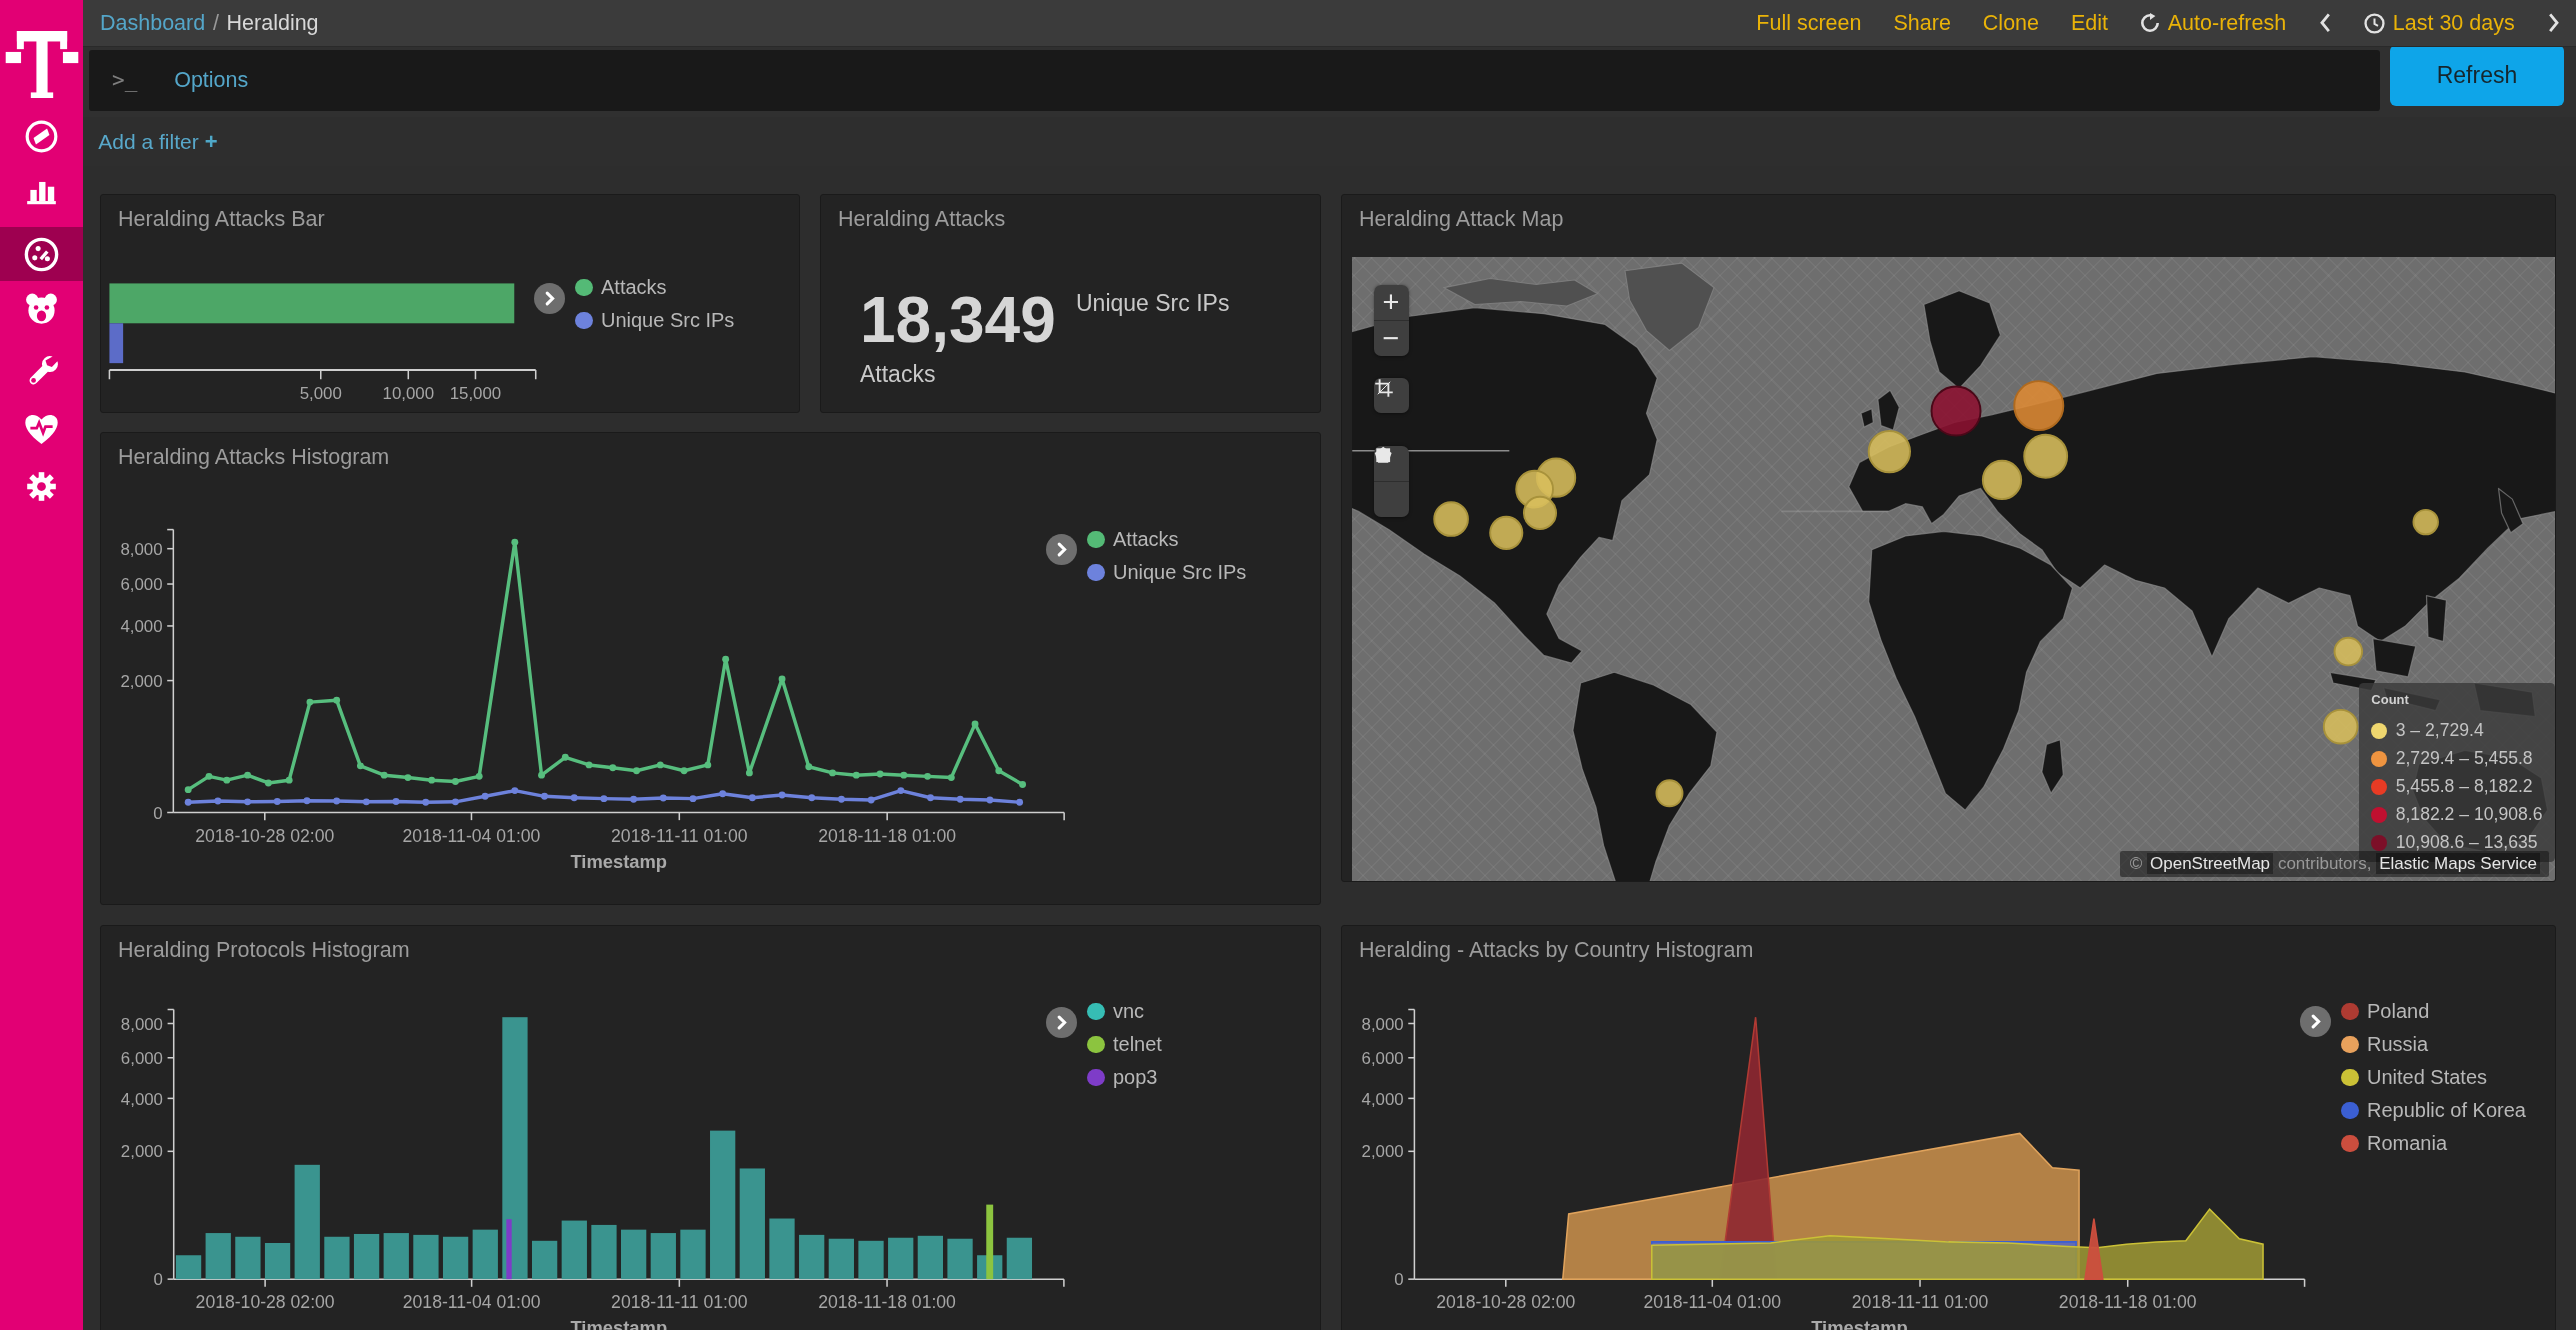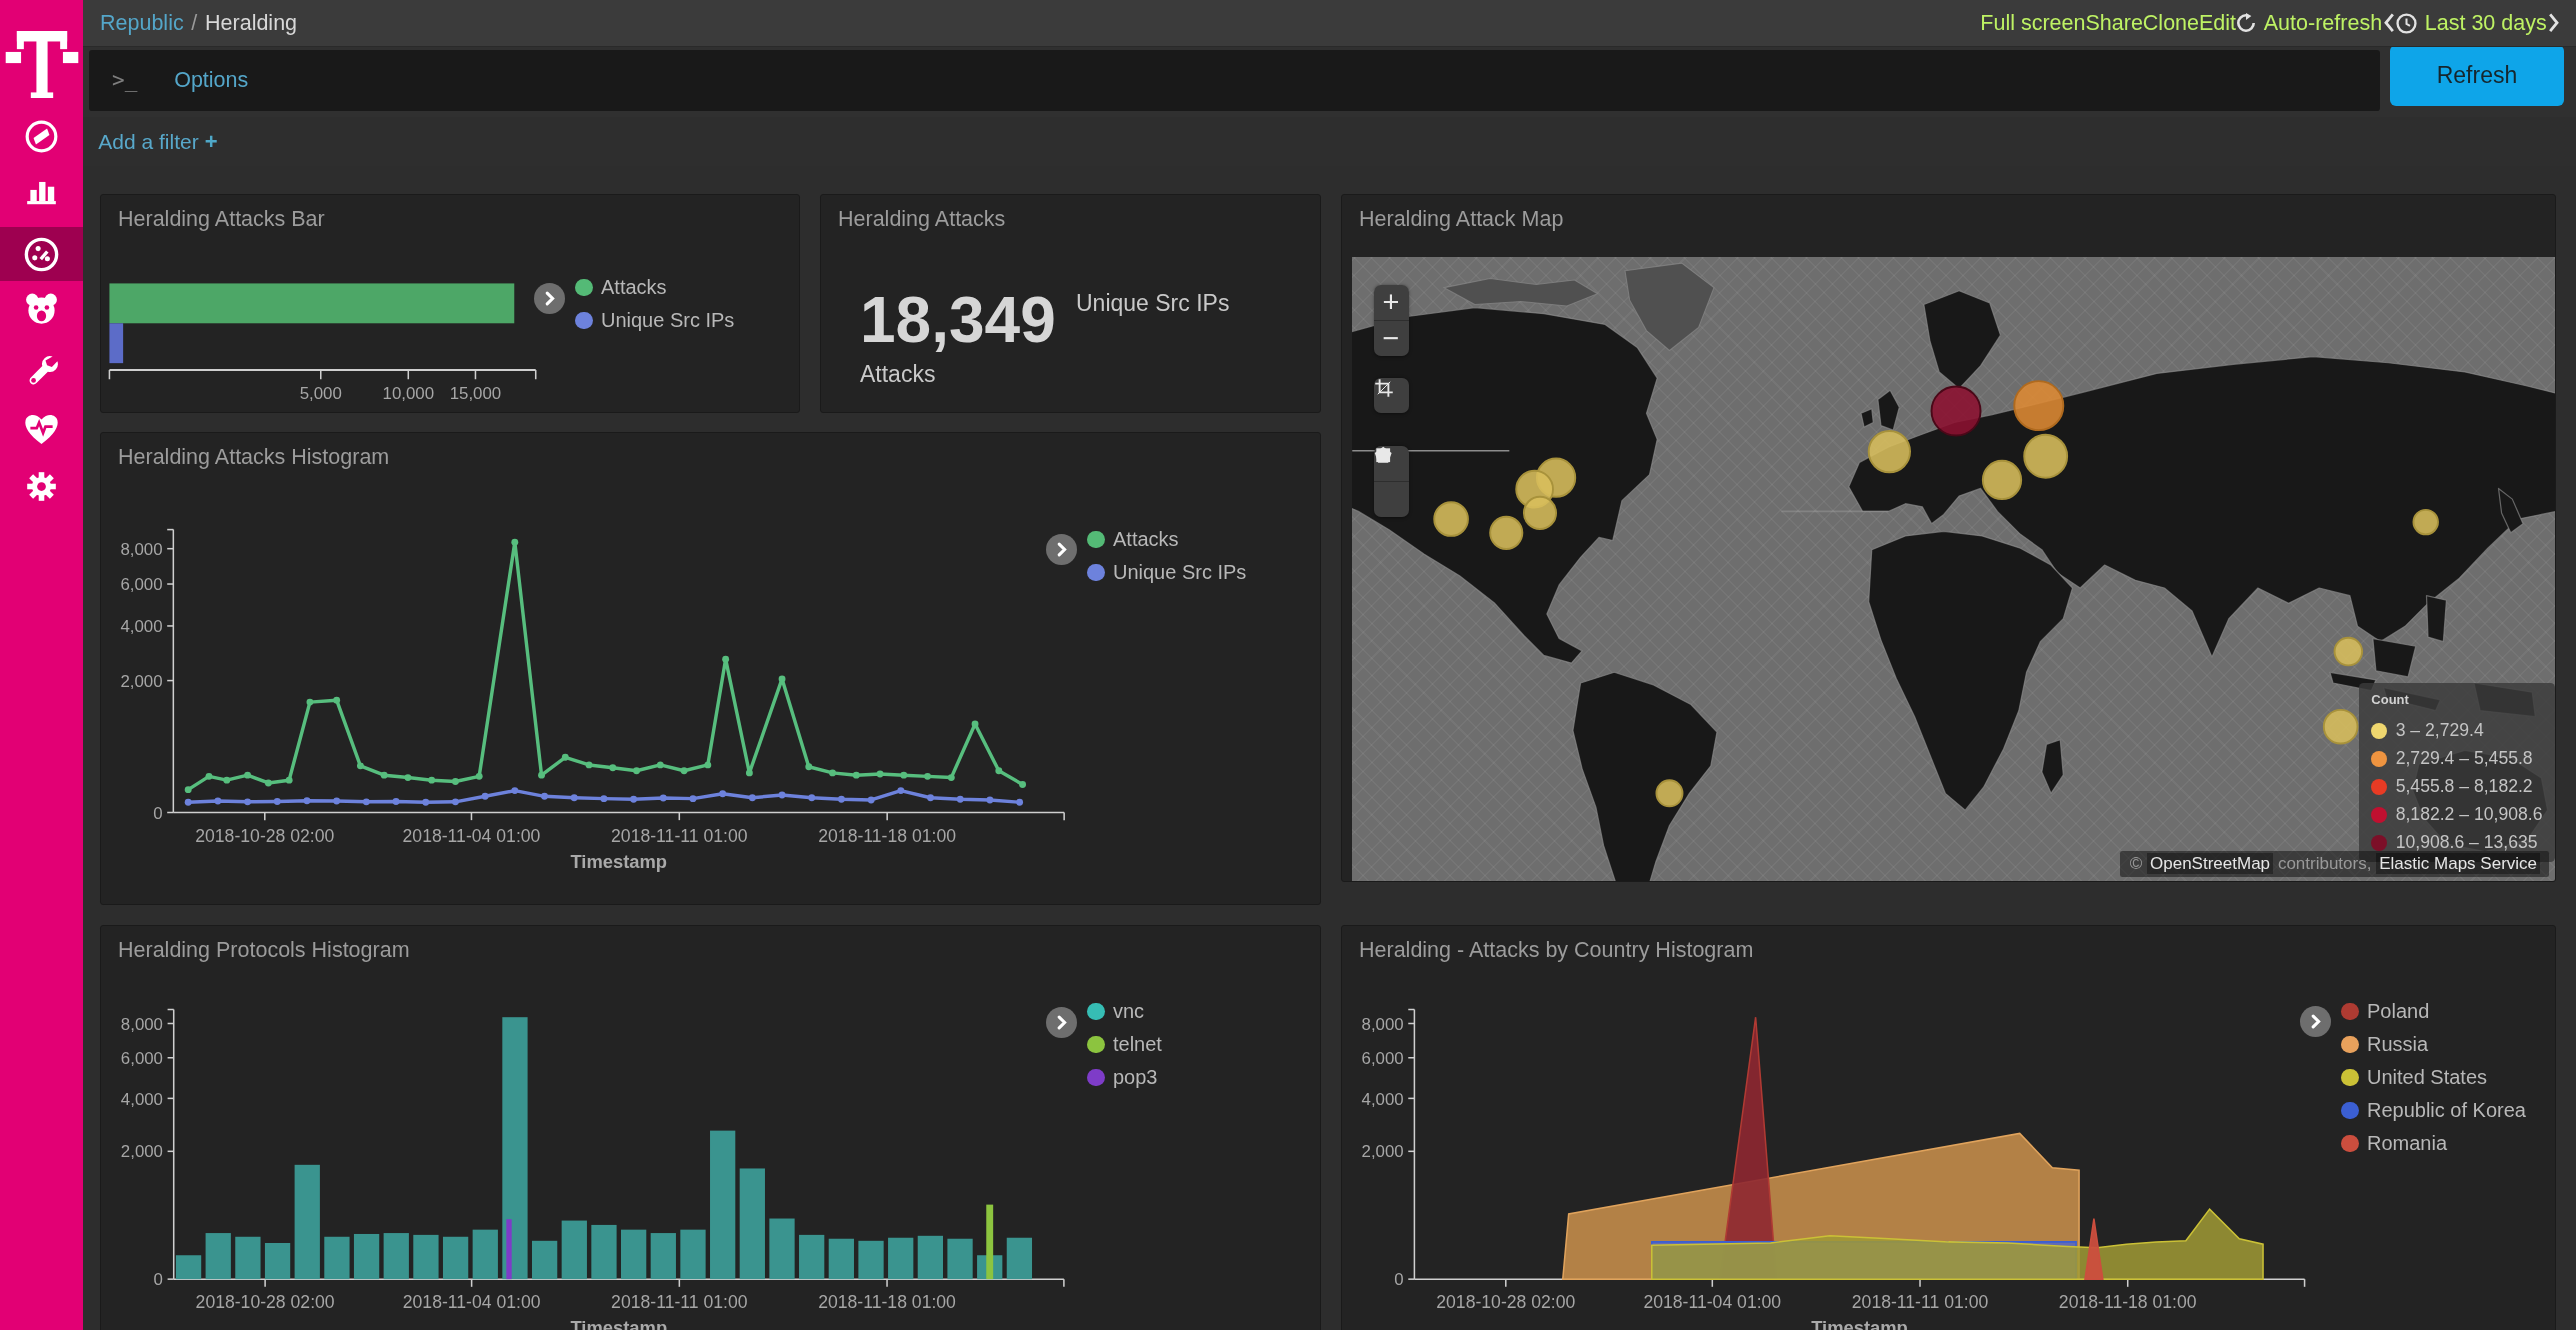--- a/index.html
+++ b/index.html
@@ -11,21 +11,21 @@
   .side-item.active{background:#9E0050}
   .side-item svg{display:block}
   .tlogo{position:absolute;left:0;top:31px;width:83px;display:flex;justify-content:center}
   
   .topbar{position:absolute;left:83px;top:0;width:2493px;height:46px;background:#3B3B3B;
           display:flex;align-items:center;z-index:8;border-bottom:0.8px solid #2A2A2A}
   .breadcrumb{margin-left:17px;font-size:21.5px;white-space:nowrap}
   .breadcrumb .root{color:#54A6C9;cursor:pointer}
   .breadcrumb .sep{color:#9A9A9A;margin:0 7.7px}
   .breadcrumb .cur{color:#D8D8D8}
-  .top-actions{margin-left:auto;display:flex;align-items:center;padding-right:15.3px;font-size:21.5px;color:#bef264}
+  .top-actions{margin-left:auto;display:flex;align-items:center;gap:32px;padding-right:15.3px;font-size:21.5px;color:#eab308}
   .top-actions .act{cursor:pointer;display:flex;align-items:center;gap:7.7px;white-space:nowrap}
   
   .search-row{position:absolute;left:83px;top:46px;width:2493px;height:71px;background:#303030;border-bottom:0.8px solid #262626}
   .search-box{position:absolute;left:6.1px;top:3.8px;width:2291px;height:61px;background:#191919;border-radius:3.1px;
               display:flex;align-items:center;box-sizing:border-box;padding:0 23px}
   .prompt{font-family:"DejaVu Sans Mono",monospace;font-size:21px;color:#7E7E7E;margin-right:21.5px}
   .search-input{flex:1;background:transparent;border:none;outline:none;font-size:21.5px;color:#CFCFCF;
                 font-family:"Liberation Sans",sans-serif}
   .search-input::placeholder{color:#6F6F6F}
   .options-link{color:#54A6C9;font-size:21.5px;cursor:pointer;margin-left:15.3px}
@@ -144,21 +144,21 @@
           <line x1="35" y1="9" x2="9" y2="35"></line>
       </g>
       <circle cx="22" cy="22" r="12" fill="#fff"></circle>
       <circle cx="22" cy="22" r="5.5" fill="#E20074"></circle>
     </svg>
   </div>
 </div>
 
 <div class="topbar">
   <div class="breadcrumb">
-    <span class="root">Republic</span><span class="sep">/</span><span class="cur">Heralding</span>
+    <span class="root">Dashboard</span><span class="sep">/</span><span class="cur">Heralding</span>
   </div>
   <div class="top-actions">
     <span class="act">Full screen</span>
     <span class="act">Share</span>
     <span class="act">Clone</span>
     <span class="act">Edit</span>
     <span class="act">
       <svg width="20" height="20" viewBox="0 0 26 26">
         <path d="M13 3 a10 10 0 1 0 10 10" fill="none" stroke="#E2E2E2" stroke-width="3.4"></path>
         <polygon points="13,0 13,9 20,4" fill="#E2E2E2"></polygon>

